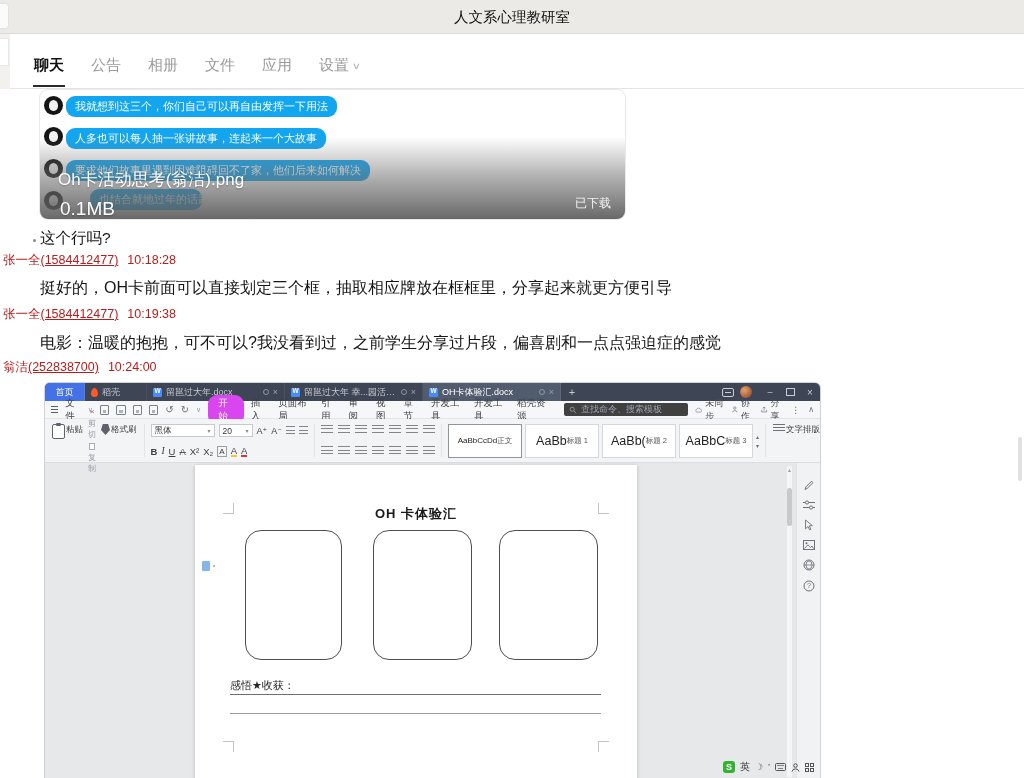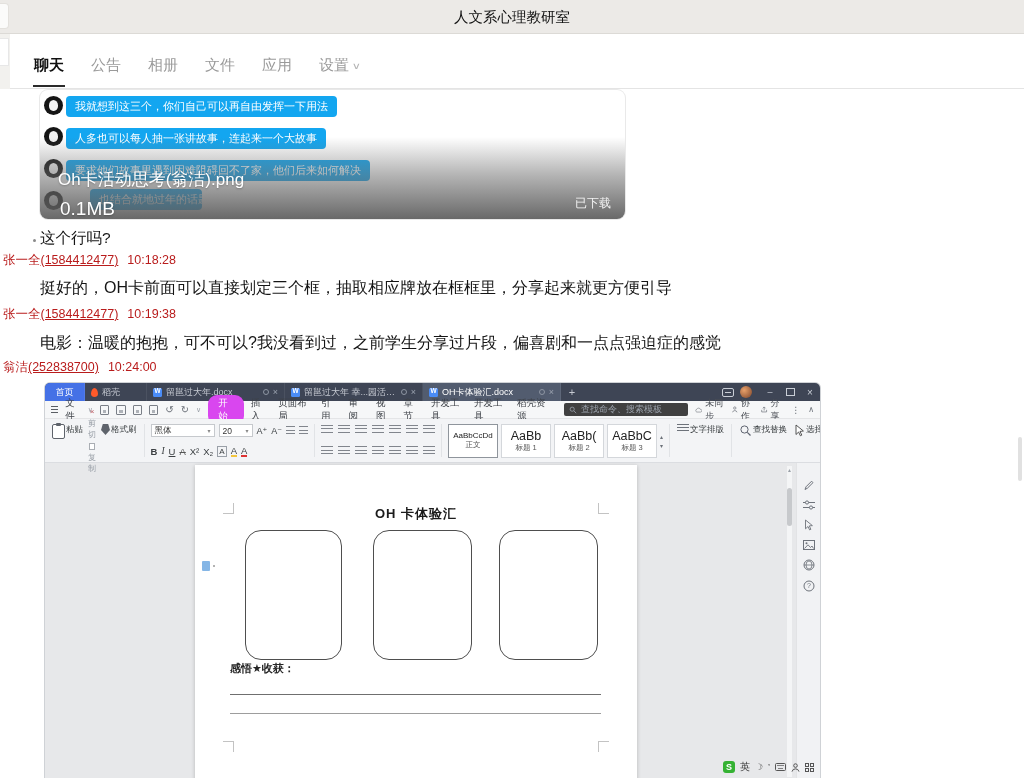--- a/index.html
+++ b/index.html
@@ -19,21 +19,21 @@
           display:flex;align-items:flex-end;padding-left:24px;}
   .tab{margin-right:27px;font-size:15px;color:#9a9a9a;padding-bottom:13px;position:relative;cursor:pointer;display:flex;align-items:center;gap:4px;}
   .tab.active{color:#111;font-weight:bold;}
   .tab.active::after{content:"";position:absolute;left:-1px;right:-1px;bottom:1px;height:2px;background:#2b2b2b;}
   .chev-down{font-size:9px;color:#b5b5b5;transform:scaleX(1.4);}
 
   
   .img-msg{position:absolute;left:40px;top:90px;width:585px;height:129px;border-radius:8px;overflow:hidden;background:#fff;box-shadow:0 0 0 1px #e9e9e9;cursor:pointer;}
   .mav{position:absolute;width:19px;height:19px;border-radius:50%;background:#151515;}
   .mav::after{content:"";position:absolute;left:5px;top:4px;width:9px;height:11px;background:#f2f2f2;border-radius:50% 50% 46% 46%;}
-  .mb{position:absolute;background:#13a6f0;color:#fff;font-size:11px;line-height:21px;height:21px;padding:0 9px;border-radius:4px;white-space:nowrap;overflow:hidden;}
+  .mb{position:absolute;background:#13a6f0;color:#fff;font-size:11px;line-height:21px;height:21px;padding:0 9px;border-radius:9px;white-space:nowrap;overflow:hidden;}
   .mb::before{content:"";position:absolute;left:0;top:7px;border:4px solid transparent;border-right-color:#13a6f0;border-left:0;margin-left:-4px;}
   .img-ov{position:absolute;left:0;right:0;bottom:0;height:82px;background:linear-gradient(180deg,rgba(125,125,125,0) 0%,rgba(110,110,110,0.5) 45%,rgba(92,92,92,0.92) 100%);}
   .fn{position:absolute;left:18px;top:78px;font-size:17px;color:#fff;text-shadow:0 1px 2px rgba(0,0,0,0.25);z-index:2;}
   .fsz{position:absolute;left:20px;top:108px;font-size:19px;color:#fff;text-shadow:0 1px 2px rgba(0,0,0,0.25);z-index:2;}
   .fst{position:absolute;right:14px;top:105px;font-size:12px;color:#f3f3f3;z-index:2;}
 
   
   .msg{position:absolute;left:40px;font-size:16px;color:#151515;white-space:nowrap;}
   .m1{top:228px;font-size:15.5px;}
   .m1-dot{position:absolute;left:33px;top:239px;width:3px;height:3px;border-radius:50%;background:#8a8a8a;}
@@ -108,41 +108,41 @@
   .fb-i{font-style:italic;font-family:"Liberation Serif","DejaVu Serif",serif;}
   .fb-u{text-decoration:underline;}
   .fb-strike{text-decoration:line-through;color:#555;}
   .fb-color{border-bottom:2px solid #d33;line-height:9px;}
   .fb-hl{border-bottom:2px solid #f2c53d;line-height:9px;}
   .fb-box{border:1px solid #9aa0a8;padding:0 1px;line-height:9px;font-size:8px;}
   .pg{display:flex;flex-direction:column;justify-content:space-between;padding:3px 2px;}
   .pgr{display:flex;gap:5px;}
   .pic{width:12px;height:10px;background:repeating-linear-gradient(to bottom,#6d727a 0,#6d727a 1px,transparent 1px,transparent 3.5px);opacity:.85;cursor:pointer;}
   .stys{display:flex;gap:3px;align-items:center;padding:0 2px;}
-  .sty{width:50px;height:34px;background:#fff;border:1px solid #d4d7db;display:flex;flex-direction:column;align-items:center;justify-content:center;gap:0;cursor:pointer;}
+  .sty{width:74px;height:34px;background:#fff;border:1px solid #d4d7db;display:flex;flex-direction:row;align-items:center;justify-content:center;gap:0;cursor:pointer;}
   .sty.selected{border-color:#8f959c;}
   .sty .pv{font-size:8px;color:#222;}
   .sty.h .pv{font-size:12.5px;}
   .sty .nm{font-size:7.5px;color:#555;}
   .sty-arrows{display:flex;flex-direction:column;gap:2px;font-size:6px;color:#6d727a;align-items:center;}
   .tl-ic{font-size:9px;border-left:6px solid transparent;background:repeating-linear-gradient(to bottom,#6d727a 0,#6d727a 1px,transparent 1px,transparent 3px);width:12px;height:9px;}
   .rlabel{font-size:8.5px;color:#3c4043;white-space:nowrap;}
 
   .page{position:absolute;left:150px;top:82px;width:442px;height:330px;background:#fff;box-shadow:0 1px 4px rgba(0,0,0,0.22);}
   .cm{position:absolute;width:11px;height:11px;}
   .cm.tl{left:28px;top:38px;border-right:1px solid #c3c3c3;border-bottom:1px solid #c3c3c3;}
   .cm.tr{right:28px;top:38px;border-left:1px solid #c3c3c3;border-bottom:1px solid #c3c3c3;}
   .cm.bl{left:28px;top:276px;border-right:1px solid #c3c3c3;border-top:1px solid #c3c3c3;}
   .cm.br{right:28px;top:276px;border-left:1px solid #c3c3c3;border-top:1px solid #c3c3c3;}
   .pg-title{position:absolute;left:0;right:0;top:40px;text-align:center;font-size:13px;font-weight:bold;color:#1b1b1b;letter-spacing:1px;}
   .card{position:absolute;top:65px;width:97px;height:130px;border:1.4px solid #4e4e4e;border-radius:16px;background:#fff;}
   .card.c1{left:50px;}.card.c2{left:178px;width:99px;}.card.c3{left:304px;width:99px;}
   .anchor{position:absolute;left:7px;top:96px;width:8px;height:10px;background:#85b6e6;border-radius:1px;}
   .anchor::after{content:"";position:absolute;left:11px;top:4px;width:2px;height:2px;background:#9a9a9a;border-radius:50%;}
-  .refl{position:absolute;left:35px;top:196px;font-size:11px;font-weight:bold;color:#262626;}
+  .refl{position:absolute;left:35px;top:213px;font-size:11px;font-weight:normal;color:#262626;}
   .uline{position:absolute;left:35px;width:371px;height:1px;}
   .l1{top:229px;background:#6f6f6f;}
   .l2{top:248px;background:#9d9d9d;}
 
   .w-scroll{position:absolute;right:27px;top:82px;bottom:0;width:7px;background:#f4f5f6;border:1px solid #e7e8ea;}
   .w-scroll .arr{display:block;text-align:center;font-size:5px;color:#9aa0a8;line-height:8px;}
   .w-thumb{position:absolute;left:0;top:22px;width:5px;height:38px;background:#c7c9cc;border-radius:3px;margin:0 0 0 0;}
   .w-strip{position:absolute;right:0;top:80px;bottom:0;width:24px;background:#f1f2f4;border-left:1px solid #e2e3e5;display:flex;flex-direction:column;align-items:center;padding-top:16px;gap:9px;}
   .w-strip svg{flex:none;cursor:pointer;}
 

